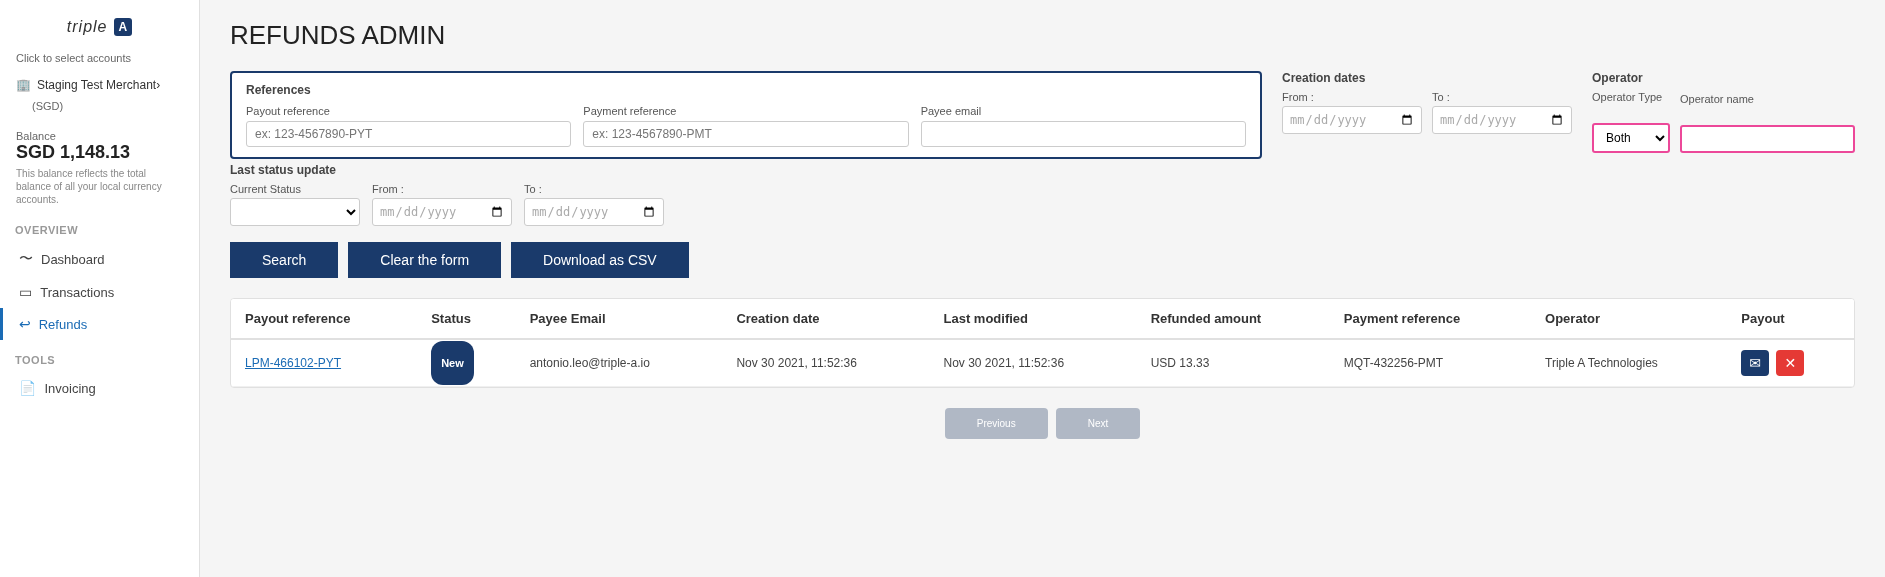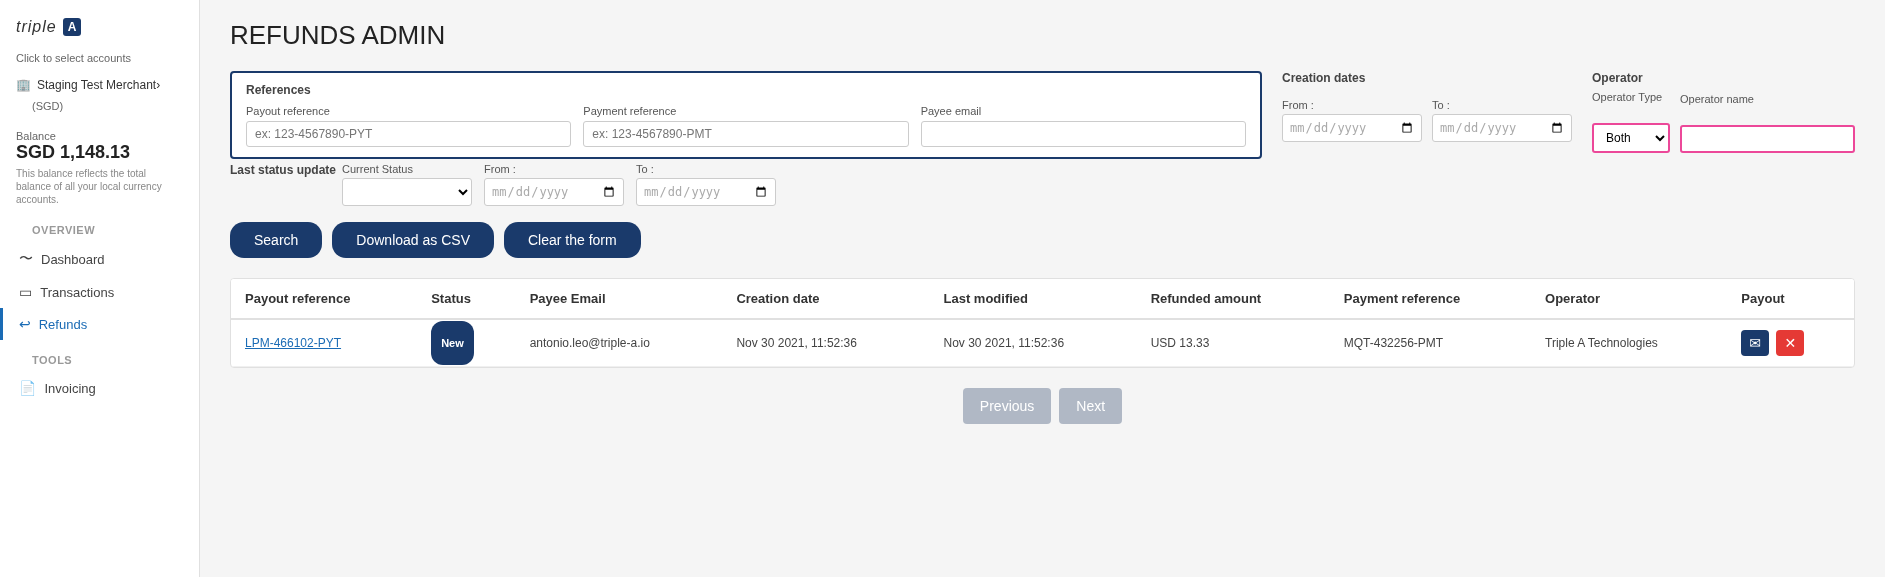--- a/index.html
+++ b/index.html
@@ -15,20 +15,21 @@
       border-right: 1px solid #e0e0e0;
       padding: 10px 0;
       display: flex;
       flex-direction: column;
     }
     .sidebar-logo {
       padding: 8px 16px 12px;
       display: flex;
       align-items: center;
       gap: 6px;
+      justify-content: center;
     }
     .logo-text {
       font-size: 16px;
       color: #333;
       font-style: italic;
       letter-spacing: 1px;
     }
     .logo-box {
       background: #1a3a6b;
       color: #fff;
@@ -56,21 +57,21 @@
       padding: 2px 16px 8px 32px;
       font-size: 11px;
       color: #666;
     }
     .sidebar-balance { padding: 10px 16px 4px; }
     .sidebar-balance-label { font-size: 11px; color: #666; }
     .sidebar-balance-amount { font-size: 18px; font-weight: bold; color: #222; }
     .sidebar-balance-desc { font-size: 10px; color: #888; margin-top: 4px; line-height: 1.3; }
     
     .sidebar-section-label {
-      padding: 14px 32px 6px;
+      padding: 14px 15px 6px;
       font-size: 11px;
       color: #999;
       text-transform: uppercase;
       font-weight: bold;
       letter-spacing: 0.5px;
     }
     .sidebar-item {
       padding: 8px 16px;
       display: flex;
       align-items: center;
@@ -114,21 +115,21 @@
     .ref-field input {
       border: 1px solid #ccc;
       border-radius: 3px;
       padding: 5px 8px;
       font-size: 12px;
       color: #999;
       outline: none;
       width: 100%;
     }
     
-    .creation-dates-box { display: flex; flex-direction: column; gap: 14px; }
+    .creation-dates-box { display: flex; flex-direction: column; gap: 6px; }
     .creation-dates-label { font-size: 12px; font-weight: bold; color: #444; }
     .dates-row { display: flex; gap: 10px; align-items: center; }
     .date-field { display: flex; flex-direction: column; gap: 3px; }
     .date-field-label { font-size: 11px; color: #555; }
     .date-field input[type="date"] {
       border: 1px solid #ccc;
       border-radius: 3px;
       padding: 5px 6px;
       font-size: 12px;
       color: #aaa;
@@ -148,41 +149,41 @@
       padding: 5px 8px;
       font-size: 12px;
       background: #fff;
       outline: none;
     }
     .op-field input { min-width: 140px; color: #999; }
     
     .top-filter-row { display: flex; gap: 20px; align-items: flex-start; }
     
     
-    .status-update-box { display: flex; flex-direction: row; gap: 6px; margin-top: 4px; }
+    .status-update-box { display: flex; flex-direction: column; gap: 6px; margin-top: 4px; }
     .status-update-label { font-size: 12px; font-weight: bold; color: #444; }
     .status-fields { display: flex; gap: 12px; align-items: flex-end; }
     .status-field { display: flex; flex-direction: column; gap: 3px; }
     .status-field-label { font-size: 11px; color: #555; }
     .status-field select {
       border: 1px solid #ccc;
       border-radius: 3px;
       padding: 5px 8px;
       font-size: 12px;
       background: #fff;
       outline: none;
       min-width: 130px;
     }
     
     
     .action-buttons { display: flex; gap: 10px; margin-bottom: 20px; }
     .btn {
-      padding: 10px 24px;
+      padding: 10px 32px;
       border: none;
-      border-radius: 14px;
+      border-radius: 0;
       font-size: 14px;
       font-weight: 500;
       cursor: pointer;
     }
     .btn-primary { background: #1a3a6b; color: #fff; }
     
     
     .table-container {
       background: #fff;
       border: 1px solid #e0e0e0;
@@ -236,26 +237,26 @@
     }
     
     
     .pagination {
       display: flex;
       justify-content: center;
       gap: 8px;
       margin-top: 20px;
     }
     .pagination-btn {
-      padding: 10px 17px;
+      padding: 10px 32px;
       background: #b0b8c5;
       color: #fff;
       border: none;
       border-radius: 4px;
-      font-size: 14px;
+      font-size: 10px;
       cursor: pointer;
       text-align: center;
     }
   </style>
 </head>
 <body>
 
 <div class="app-layout">
 
   <aside class="sidebar">
@@ -365,22 +366,22 @@
         </div>
         <div class="date-field">
           <span class="date-field-label">To :</span>
           <input type="date" style="">
         </div>
       </div>
     </div>
 
     <div class="action-buttons" style="margin-top:16px;">
       <button class="btn btn-primary">Search</button>
+      <button class="btn btn-primary">Clear the form</button>
       <button class="btn btn-primary">Download as CSV</button>
-      <button class="btn btn-primary">Clear the form</button>
     </div>
 
     <div class="table-container">
       <table>
         <thead>
           <tr>
             <th>Payout reference</th>
             <th>Status</th>
             <th>Payee Email</th>
             <th>Creation date</th>

